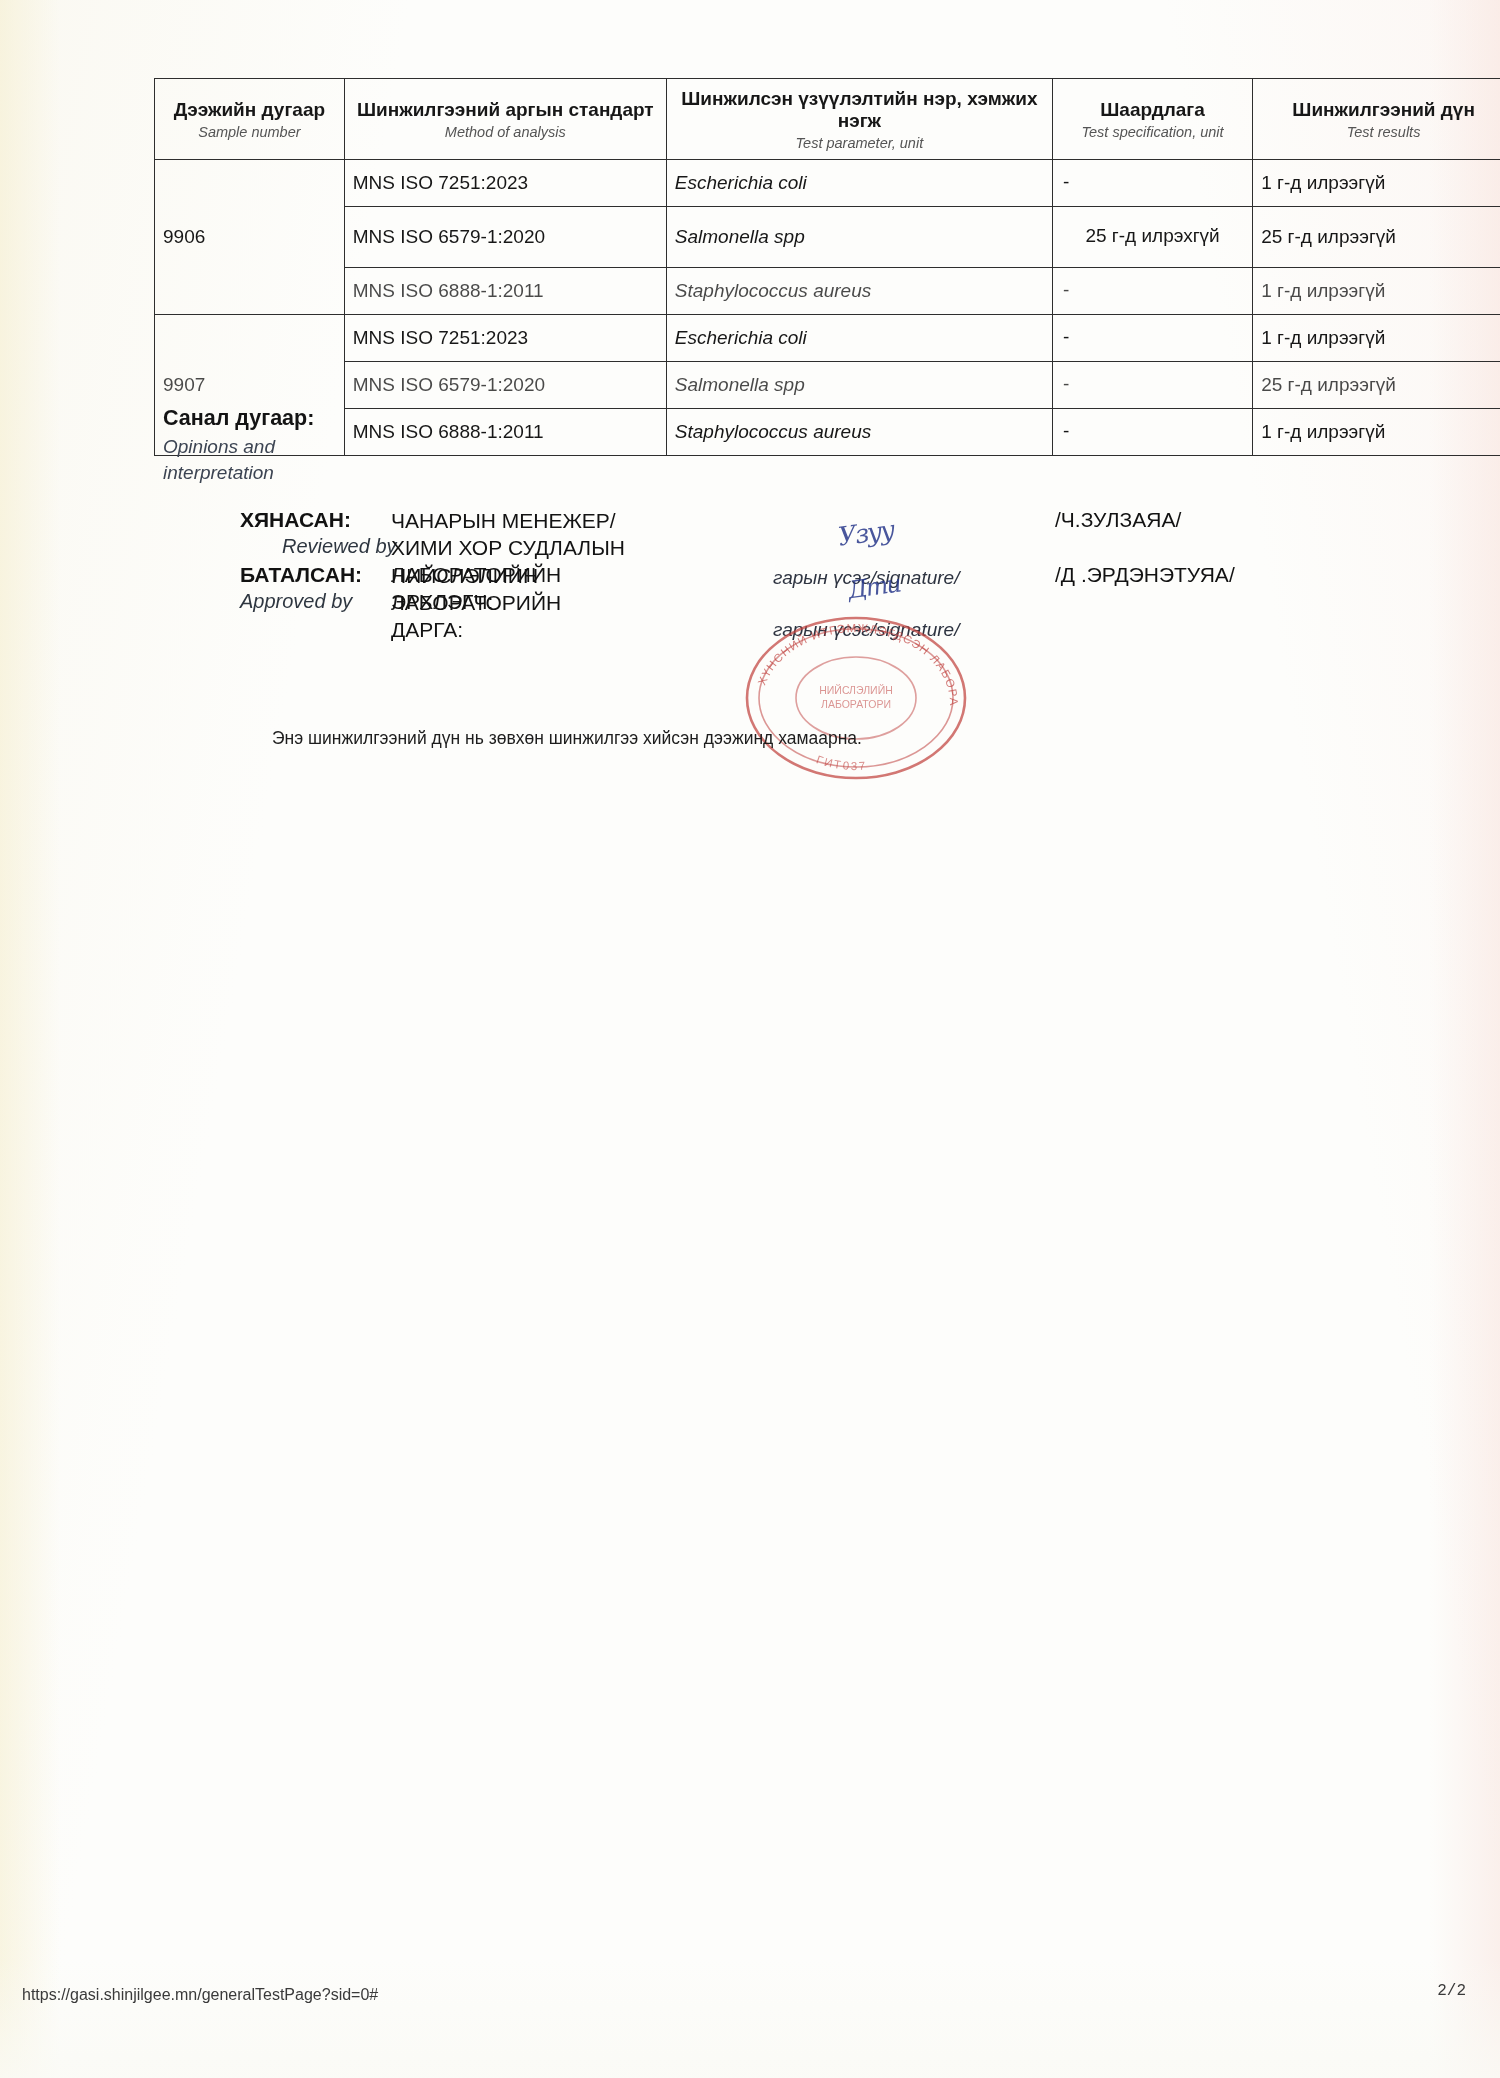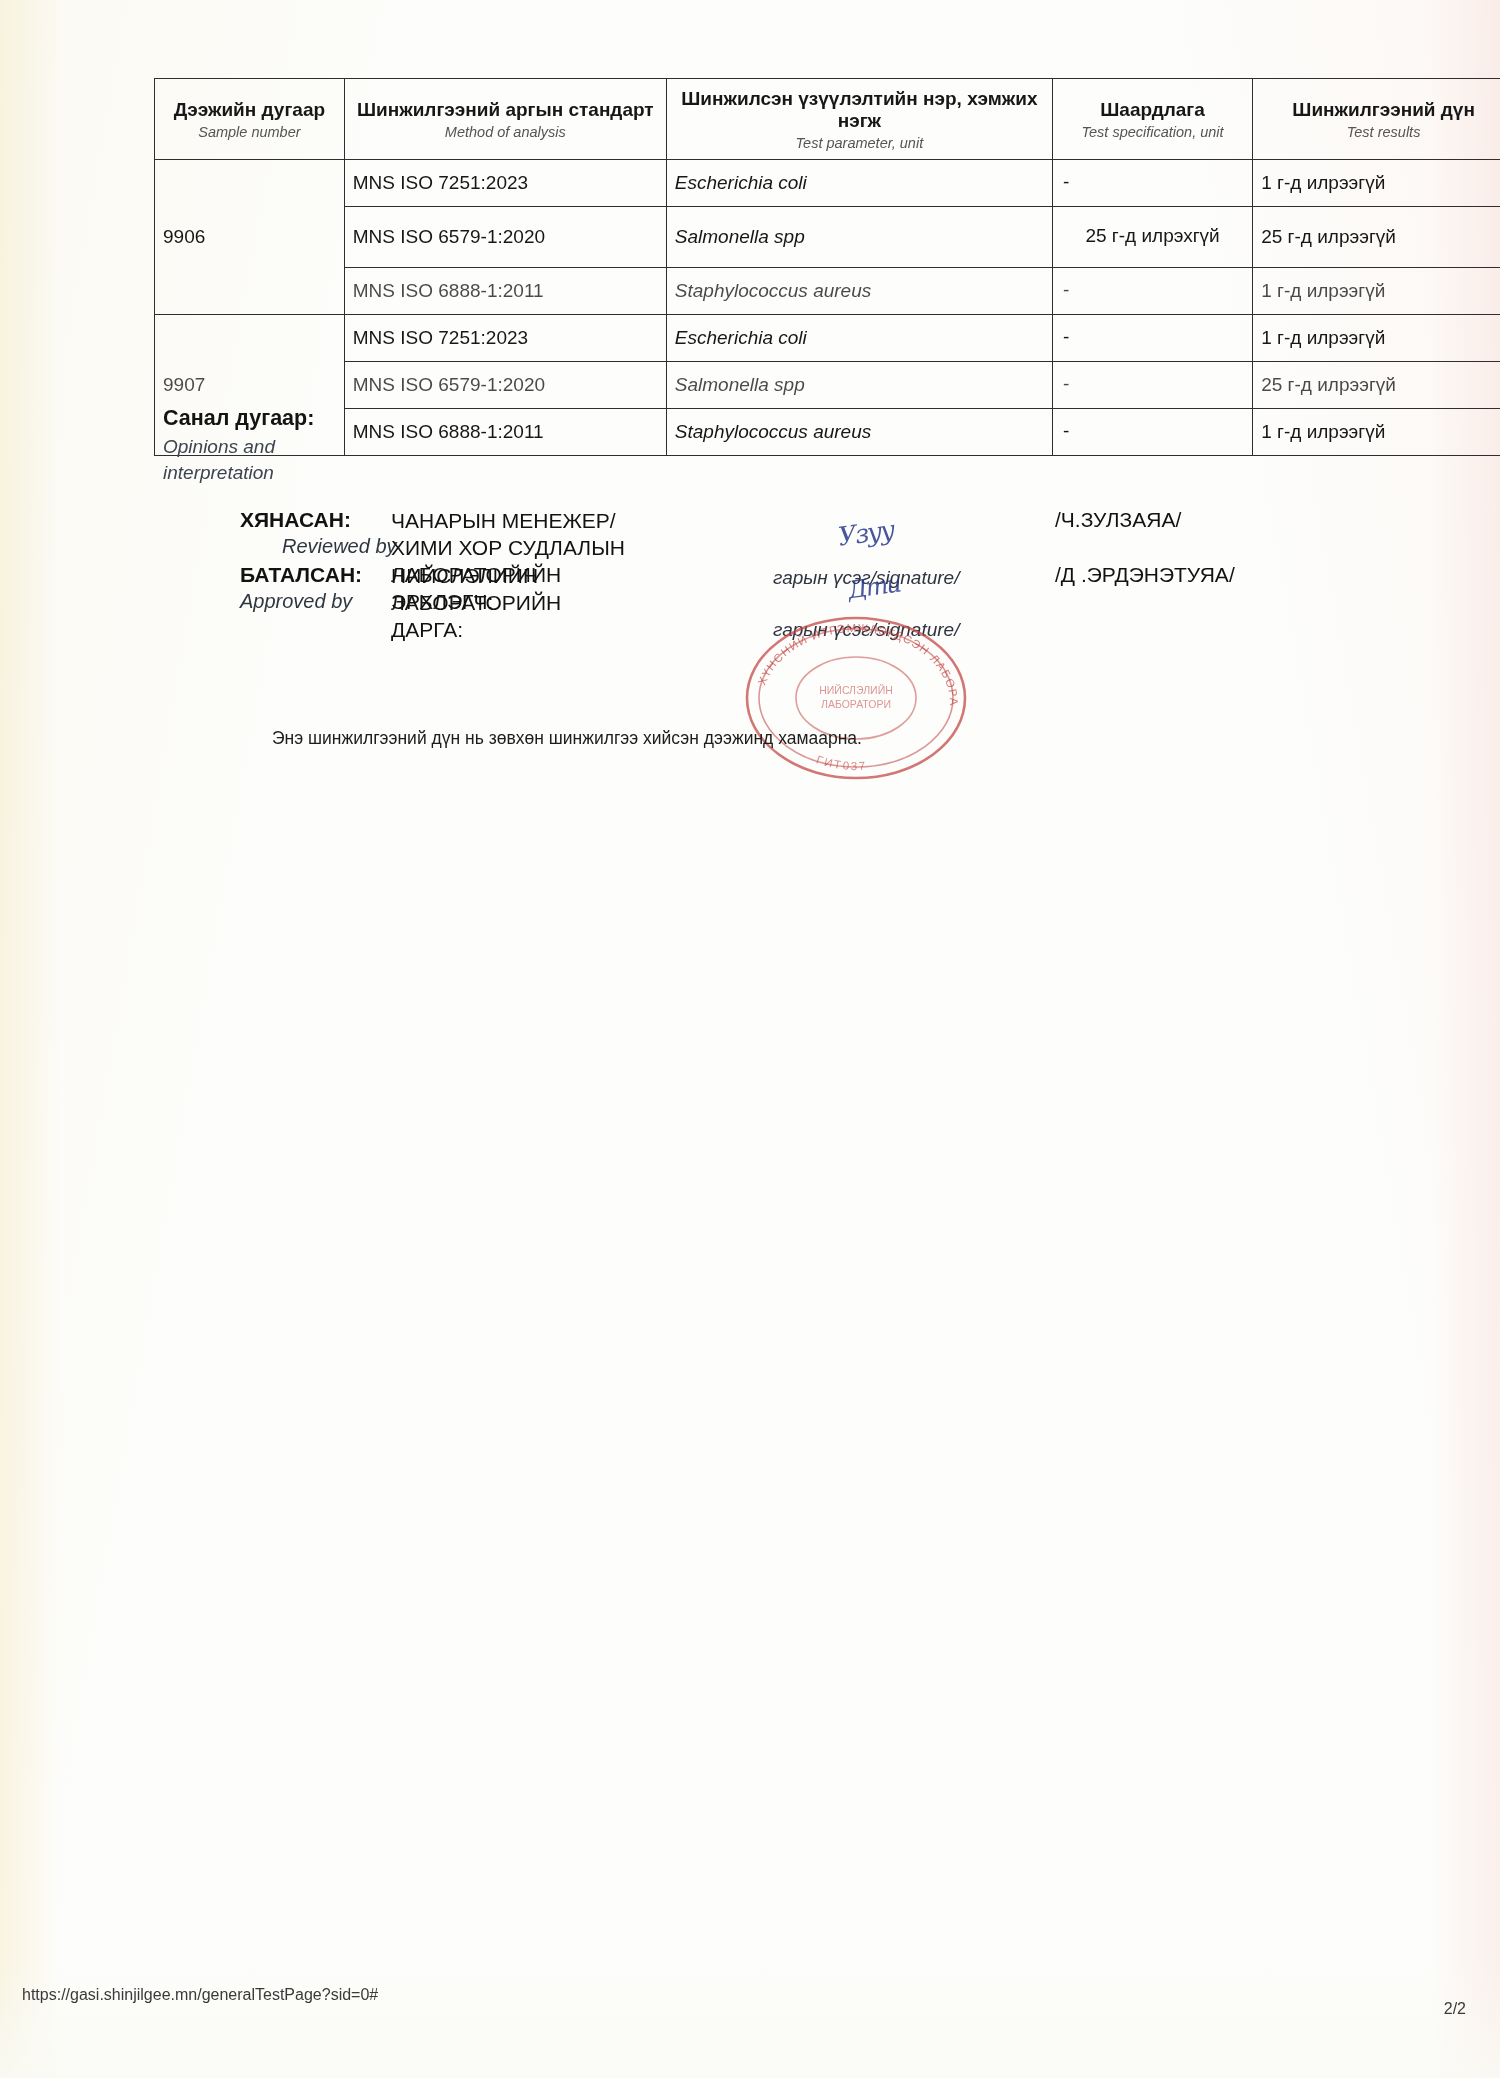--- a/index.html
+++ b/index.html
@@ -225,23 +225,24 @@
   .print-url {
     position: absolute;
     left: 22px;
     bottom: 74px;
     font-size: 16px;
     color: #3a3a3a;
   }
   .print-page {
     position: absolute;
     right: 34px;
-    bottom: 60px;
+    bottom: 78px;
     font-size: 16px;
     color: #3a3a3a;
+    font-family: Liberation Mono, monospace;
   }
 </style>
 </head>
 <body>
 
 <div class="page">
   <div class="scan-tint-left"></div>
   <div class="scan-tint-right"></div>
   <div class="scan-tint-bottom"></div>
 

